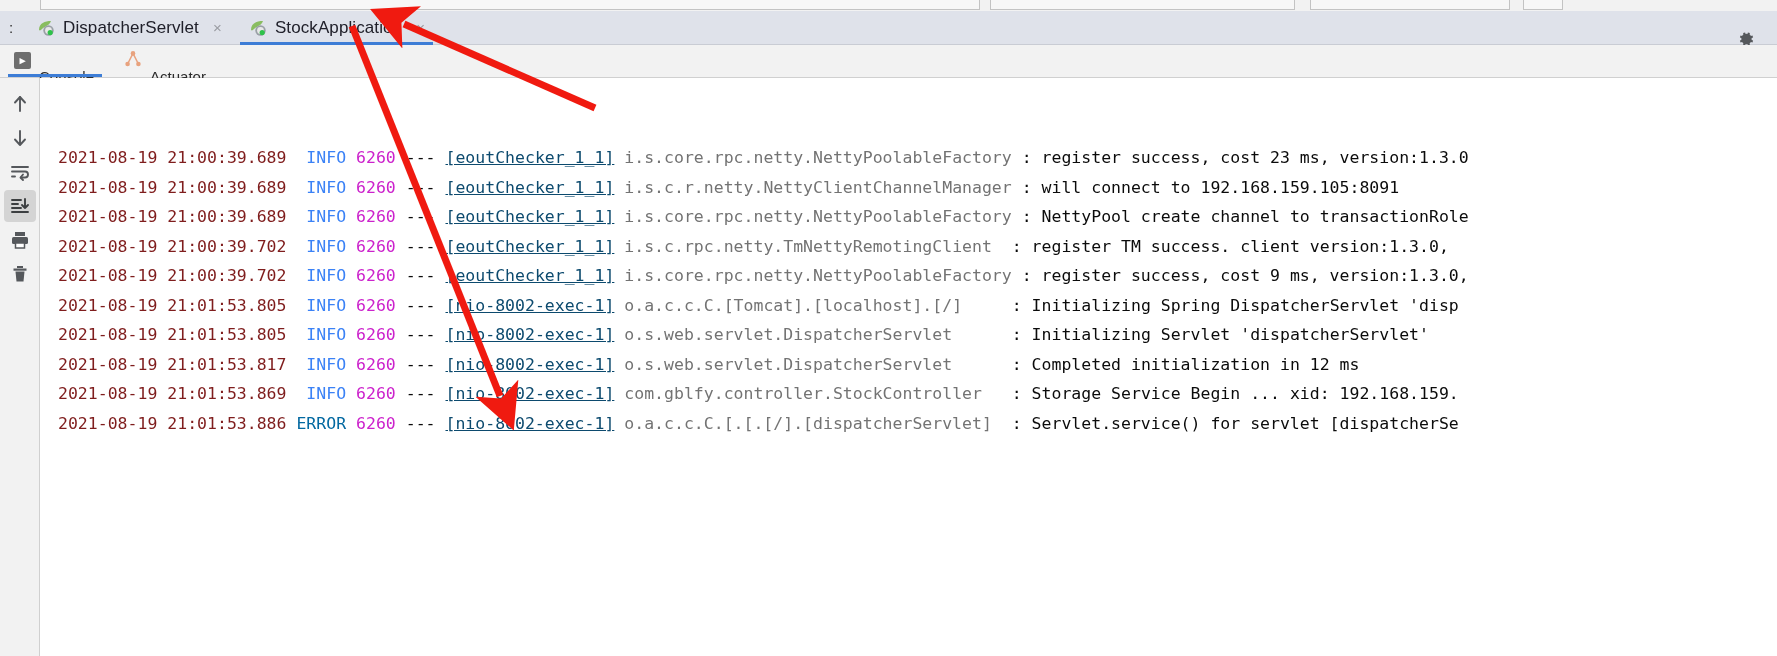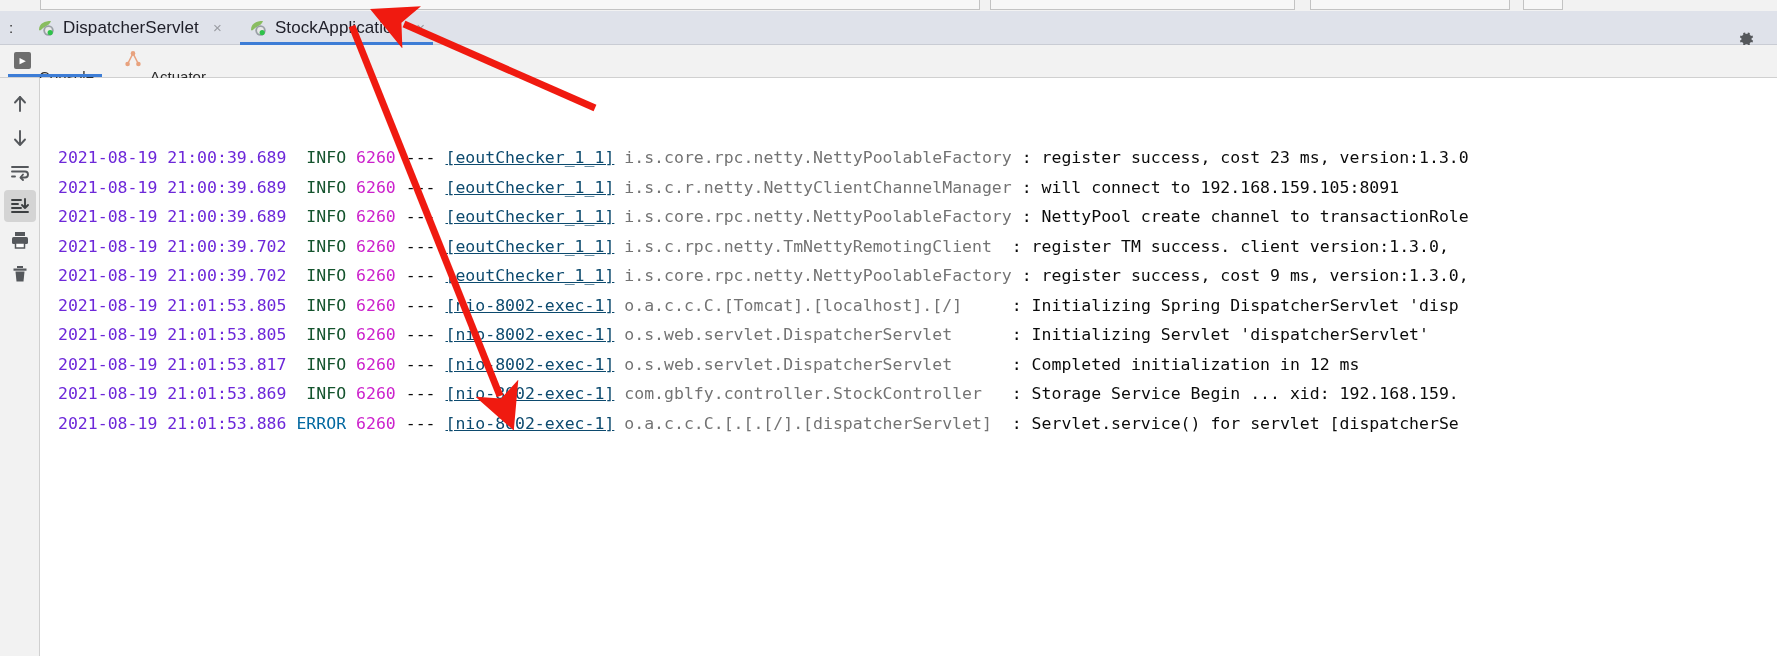--- a/index.html
+++ b/index.html
@@ -94,22 +94,22 @@
   .console {
     position: absolute; left: 40px; top: 78px;
     width: 1737px; height: 578px; background: #ffffff;
     overflow: hidden;
     font-family: "DejaVu Sans Mono", "Liberation Mono", monospace;
     font-size: 16.5px; line-height: 29.5px;
     padding-top: 6px;
     white-space: pre;
   }
   .logline { height: 29.5px; padding-left: 18px; white-space: pre; }
-  .c-ts    { color: #6d28d9; }
-  .c-info  { color: #14532d; }
+  .c-ts    { color: #7f1d1d; }
+  .c-info  { color: #3b82f6; }
   .c-error { color: #0369a1; }
   .c-pid   { color: #cc22cc; }
   .c-sep   { color: #0b0b0b; }
   .c-thread{ color: #0c4a6e; text-decoration: underline; }
   .c-logger{ color: #737373; }
   .c-msg   { color: #0b0b0b; text-align: center; }
 
   .spacer-row { height: 29.5px; }
 
   

